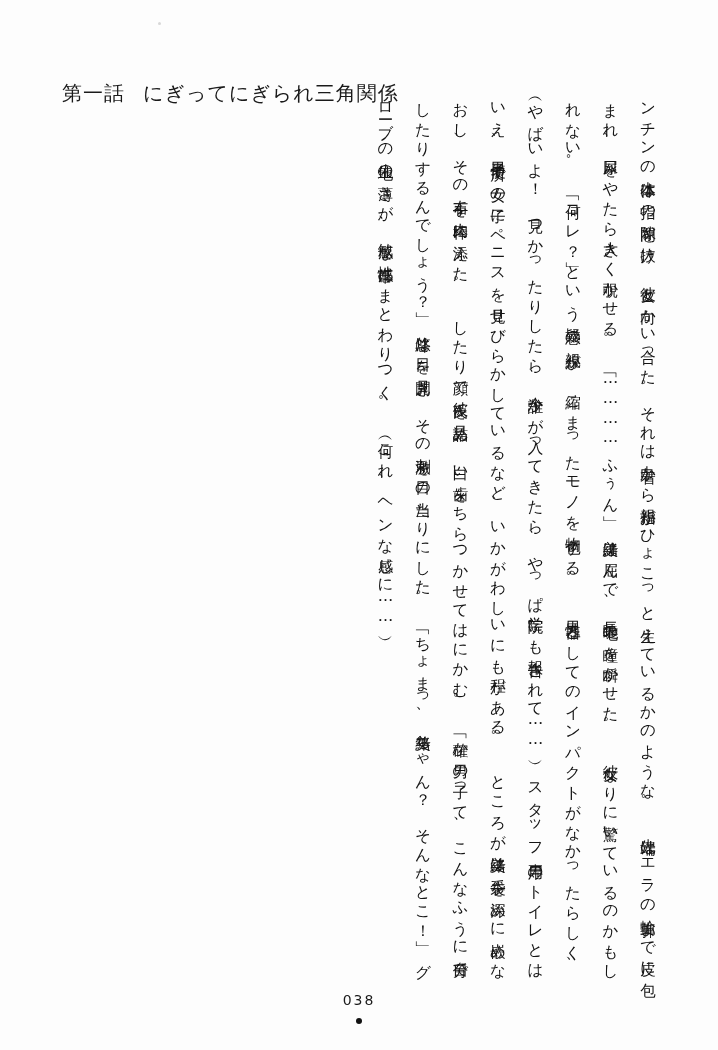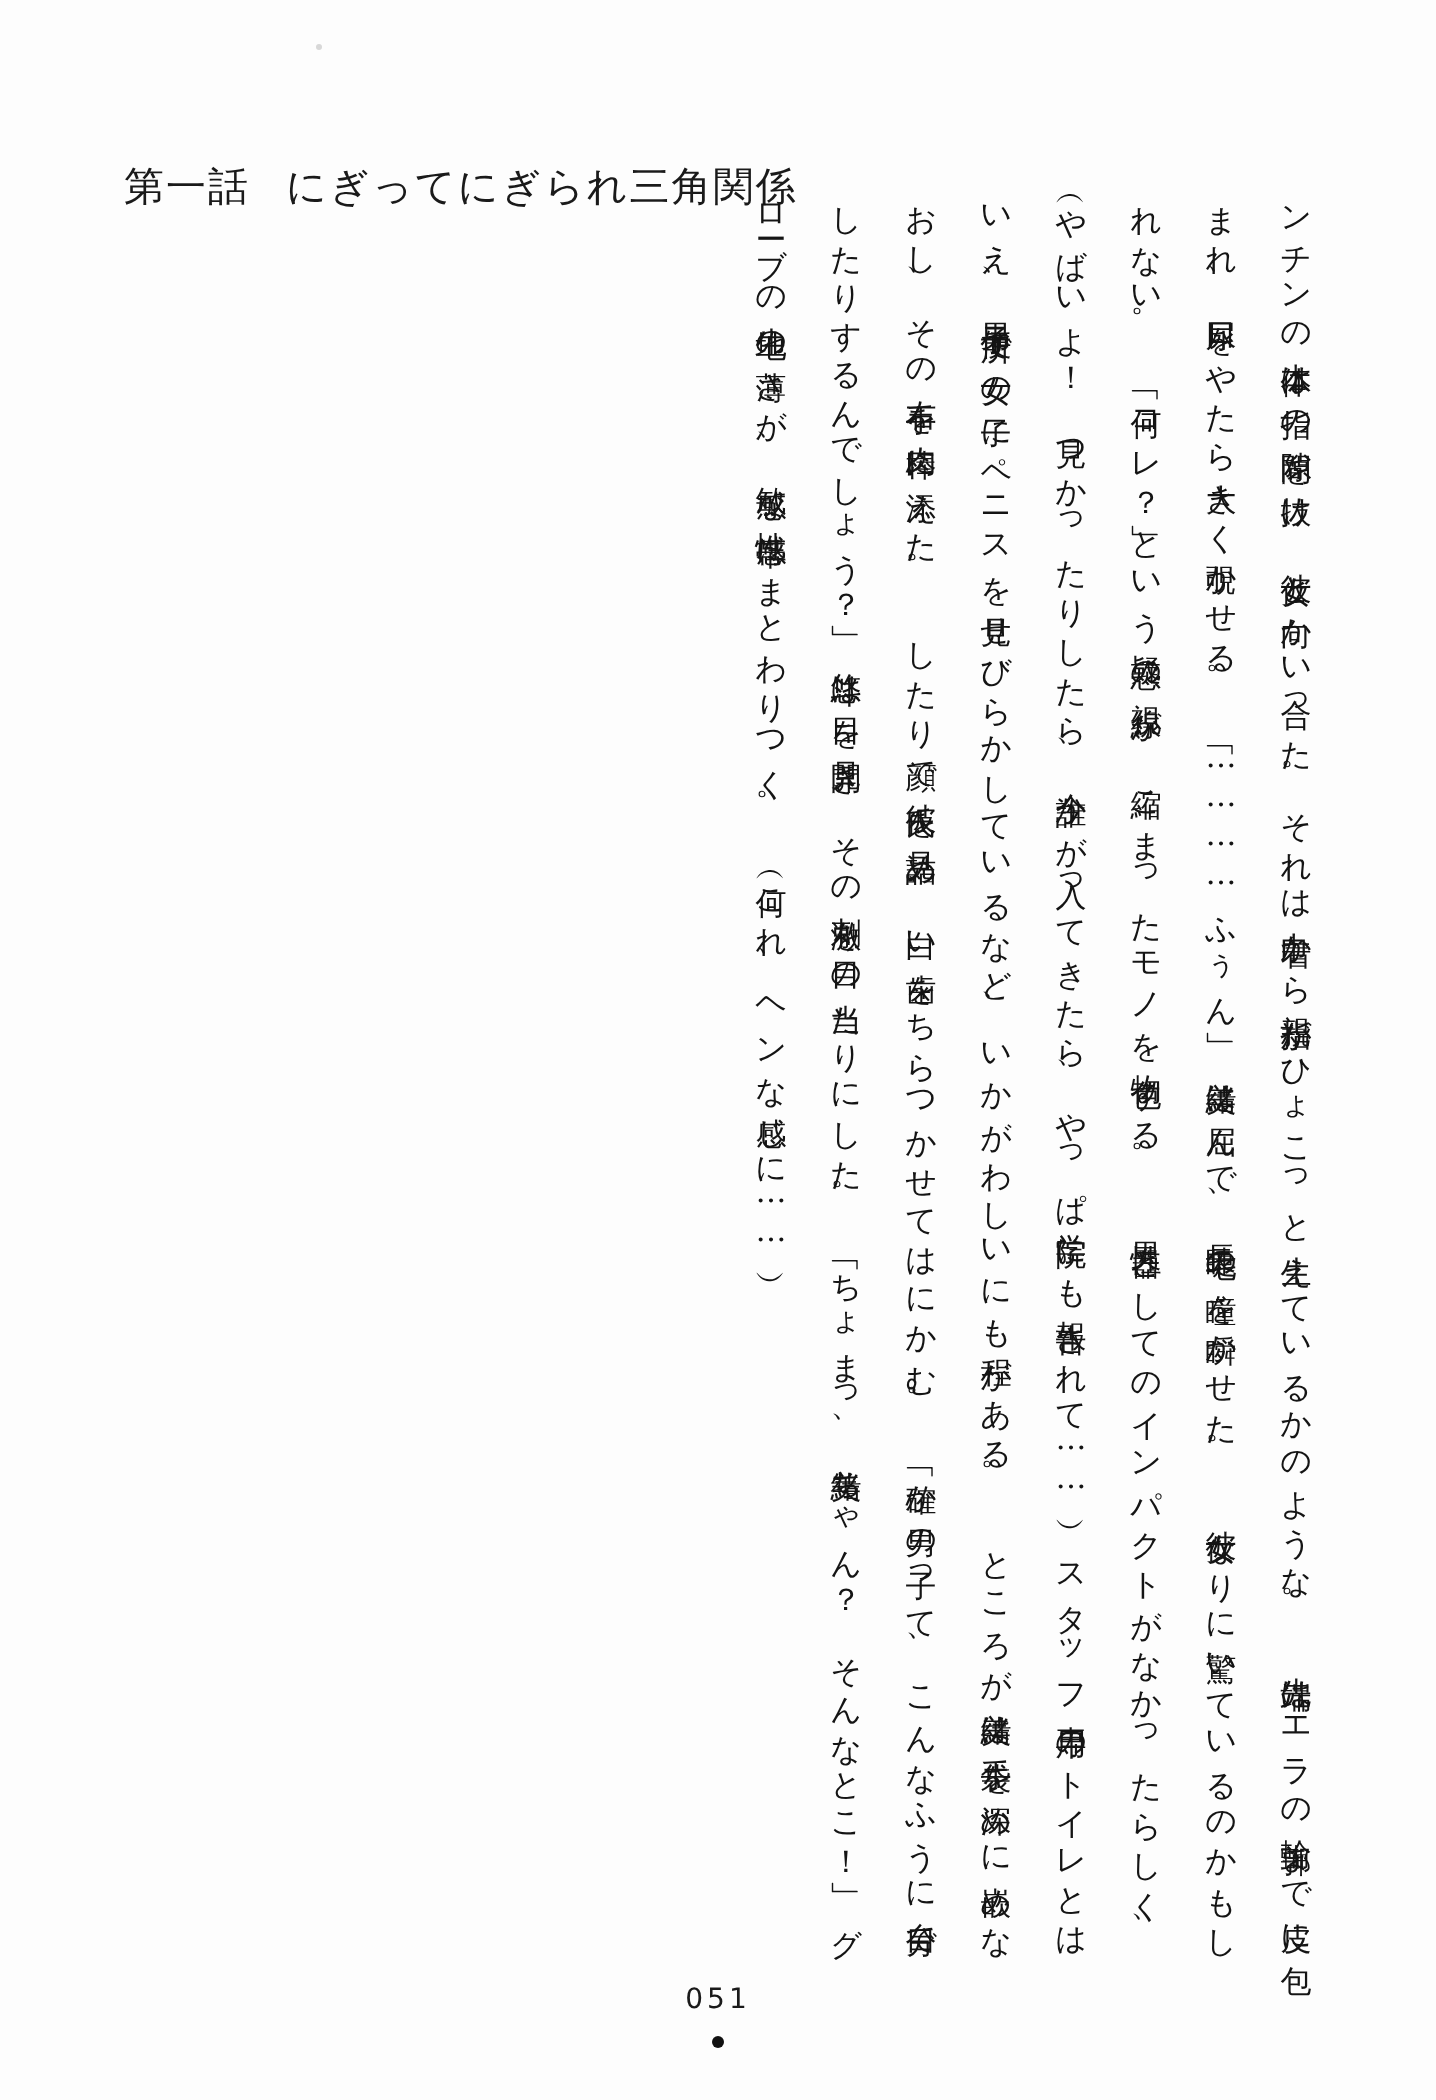--- a/index.html
+++ b/index.html
@@ -108,16 +108,16 @@
 男性器としてのインパクトがなかったらしく、
 （やばいよ！　見つかったりしたら、今誰かが入ってきたら、やっぱ学院にも報告されて……）
 スタッフ専用のトイレとはいえ、男子便所で女の子にペニスを見せびらかしているなど、いかがわしいにも程がある。
 ところが美緒は手袋を深めに嵌めなおし、その右手を肉棒に添えた。　したり顔で彼氏を見詰め、白い歯をちらつかせてはにかむ。
 「確か男の子って、こんなふうに自分でしたりするんでしょう？」
 悠斗は目を見開き、その刺激を目の当たりにした。
 「ちょまっ、美緒ちゃん？　そんなとこ！」
 グローブの生地の薄さが、敏感な性感帯にまとわりつく。
 （何これ、ヘンな感じに……）</div>
 
-  <div class="page-number">051</div>
+  <div class="page-number">038</div>
   <div class="page-mark"></div>
 
 </div>
 
 </body></html>

